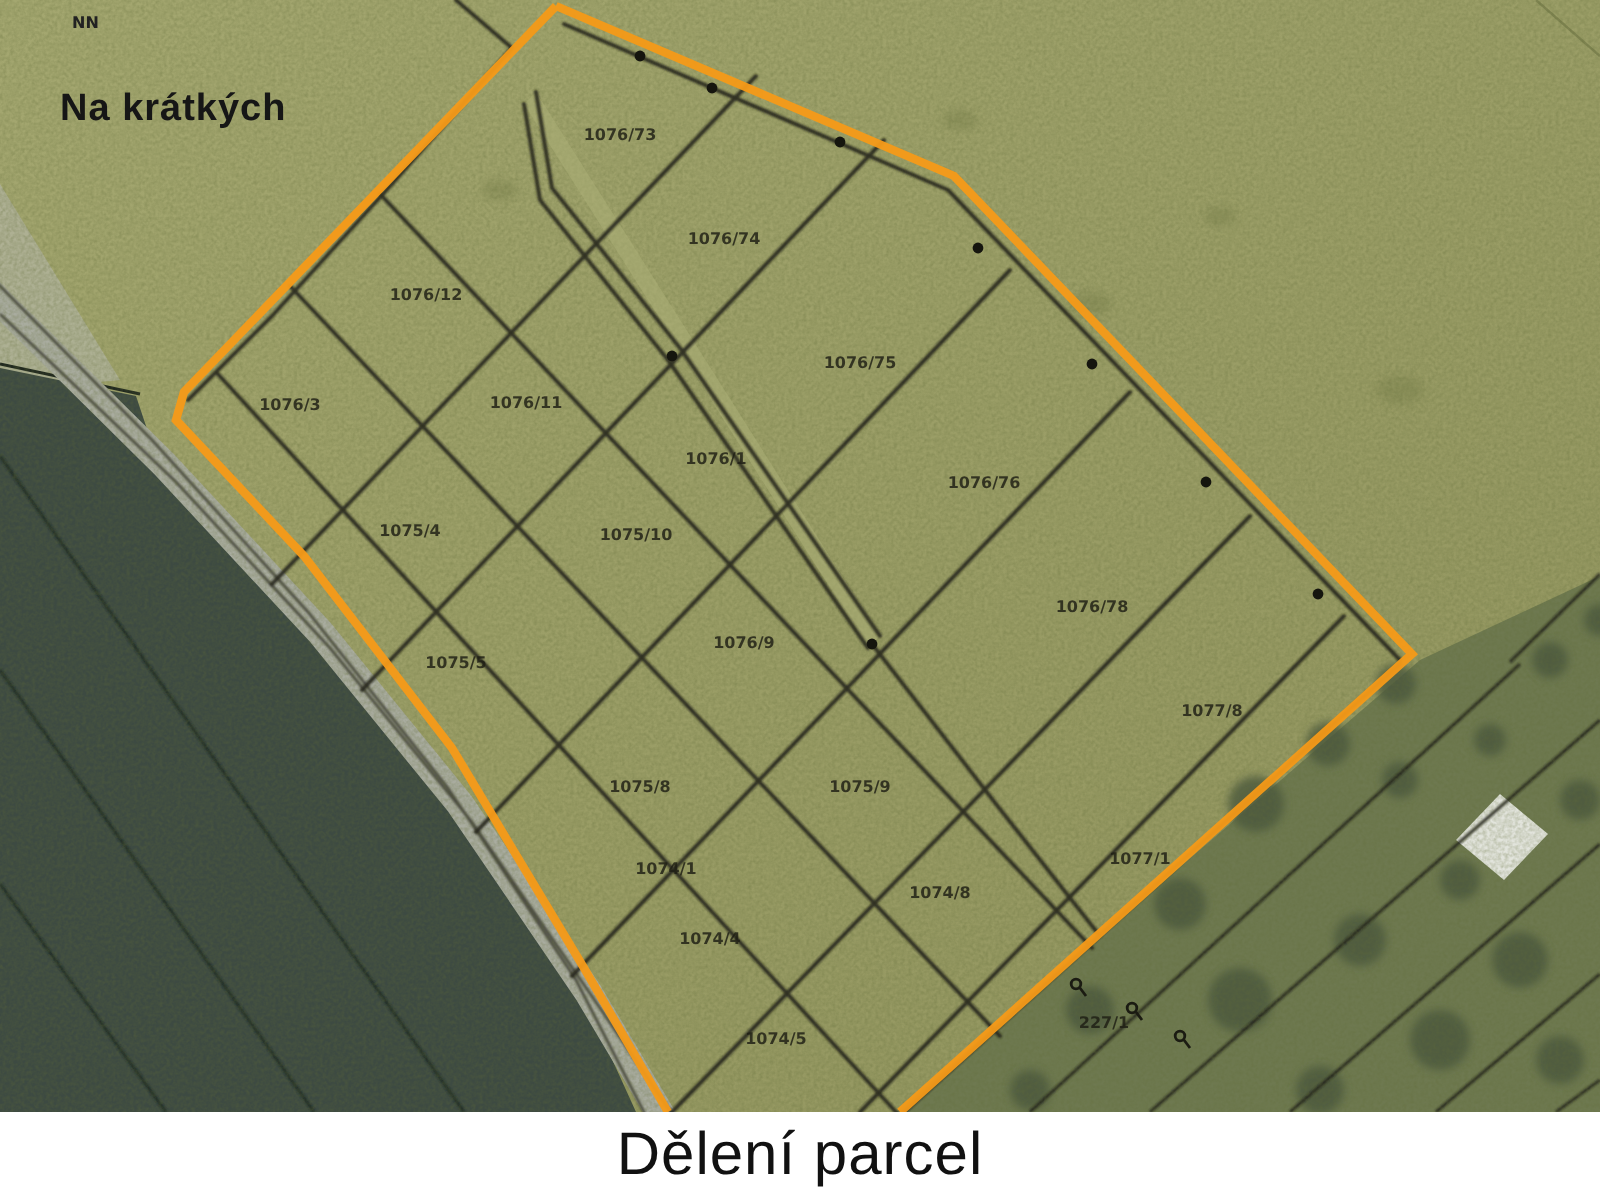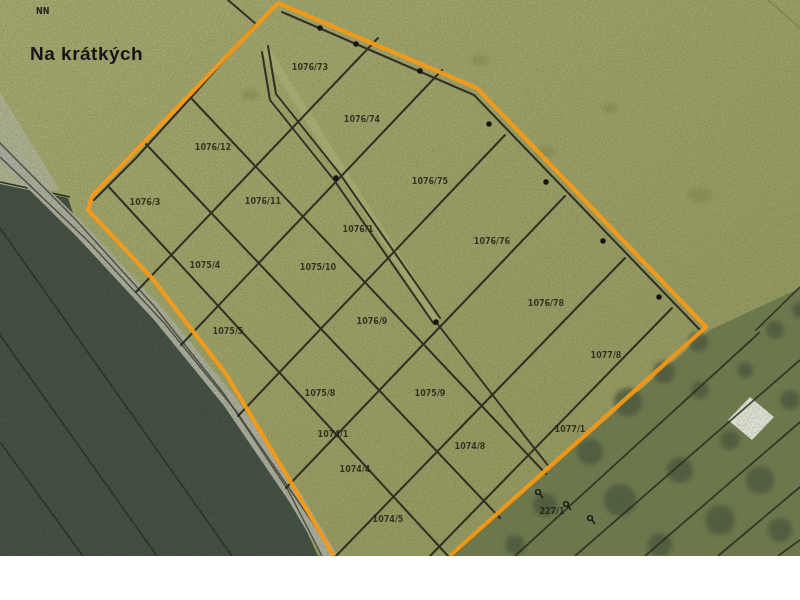--- a/index.html
+++ b/index.html
@@ -191,13 +191,16 @@
           <text x="355" y="472" text-anchor="middle" class="plabel">1074/4</text>
           <text x="388" y="522" text-anchor="middle" class="plabel">1074/5</text>
           <text x="552" y="514" text-anchor="middle" class="plabel">227/1</text>
         </g>
 
       <text class="arealabel" x="30" y="60">Na krátkých</text>
       <text class="cornerlabel" x="36" y="14">NN</text>
     </svg>
   </div>
 
+  <div class="caption-bar">
+    <span class="caption-text">Dělení parcel</span>
+  </div>
 </div>
 
 </body></html>

